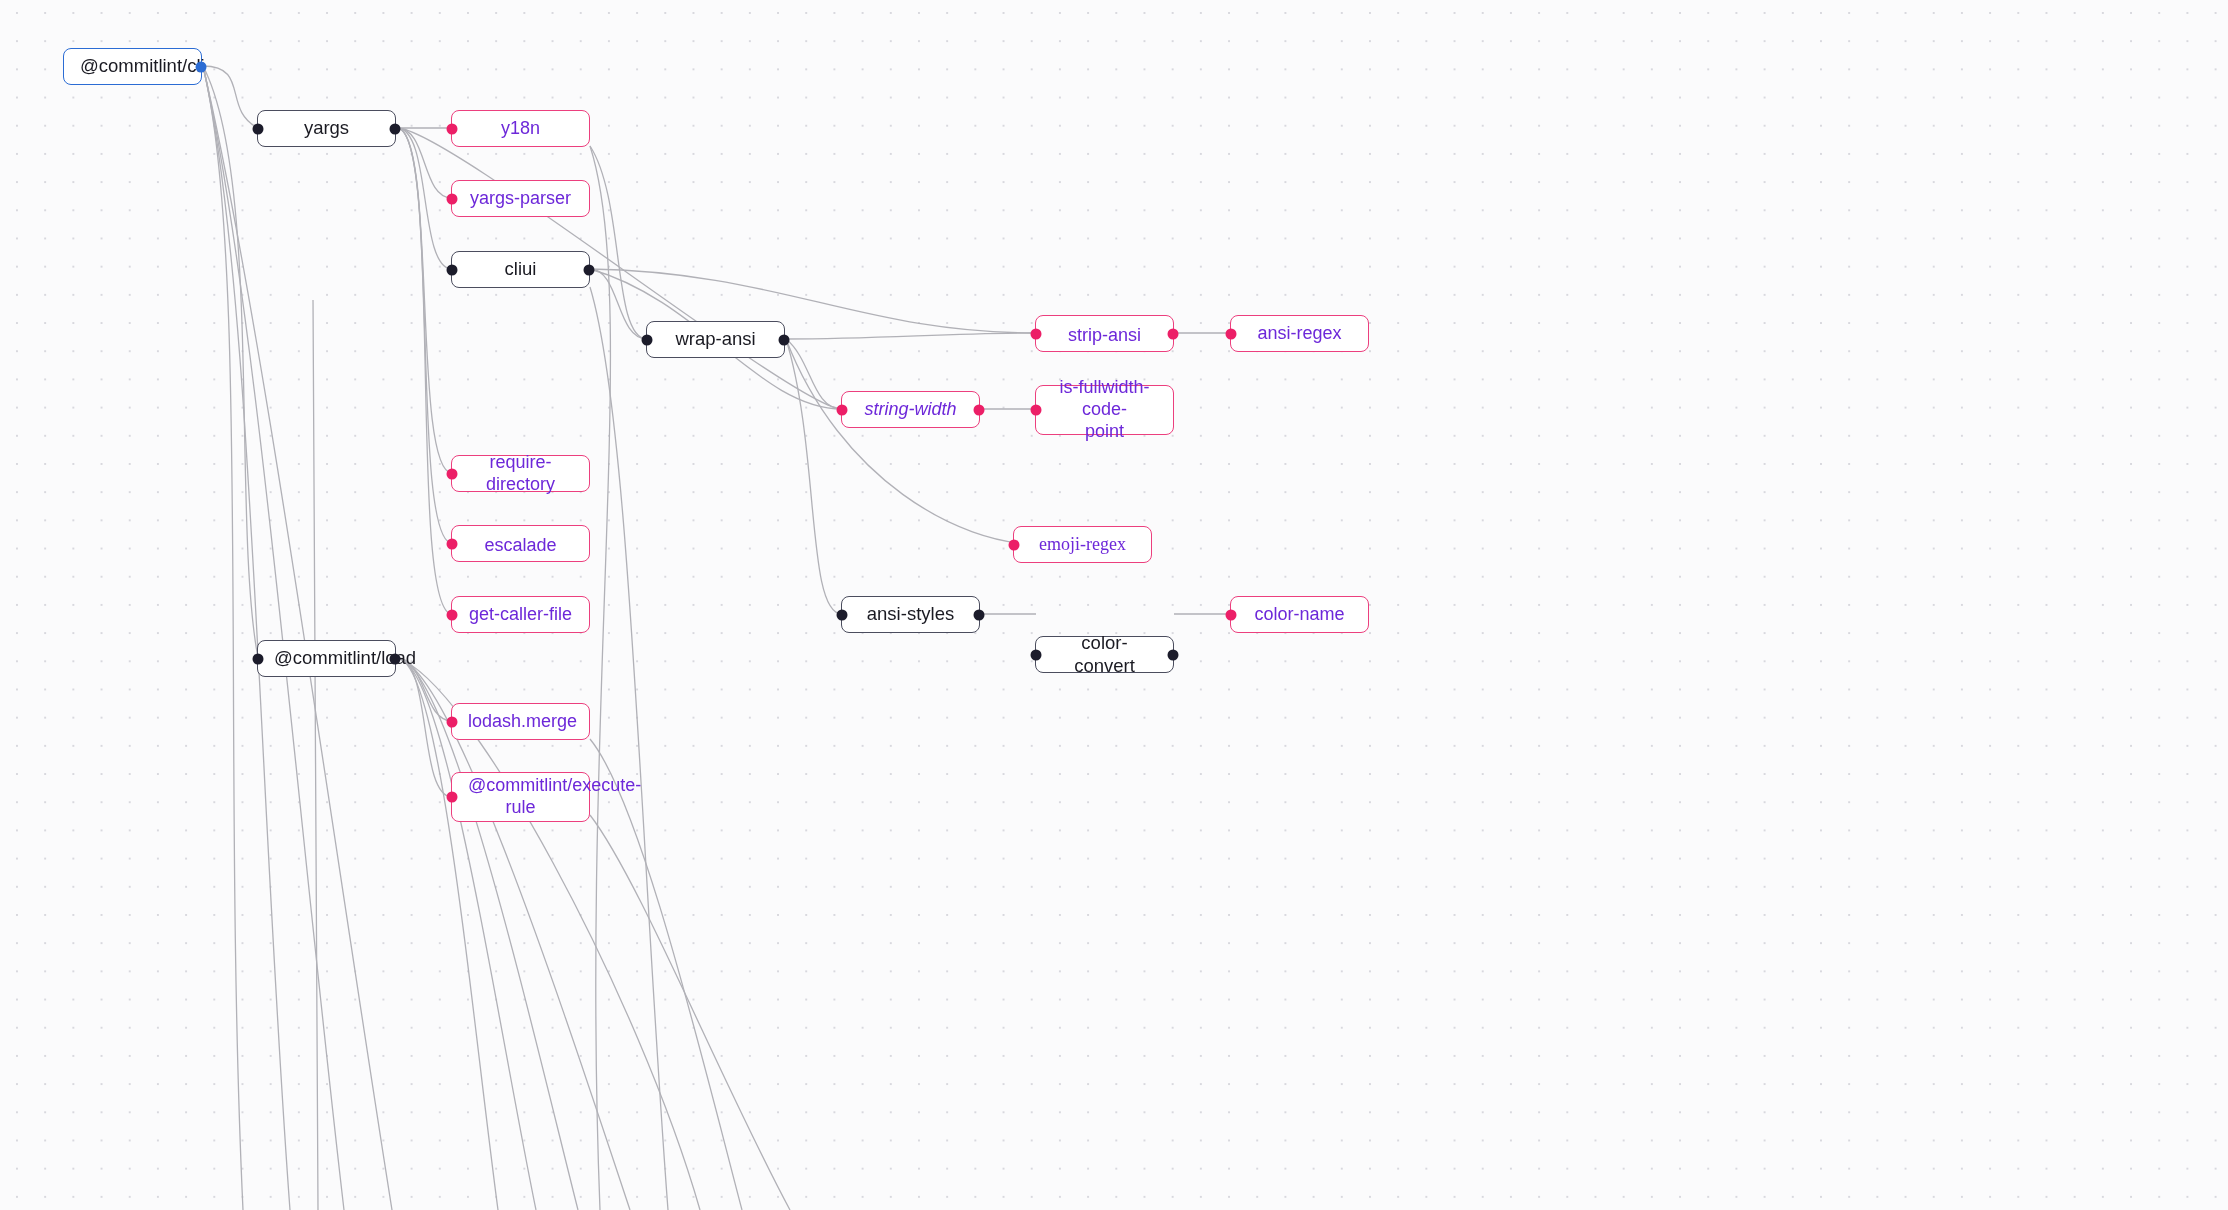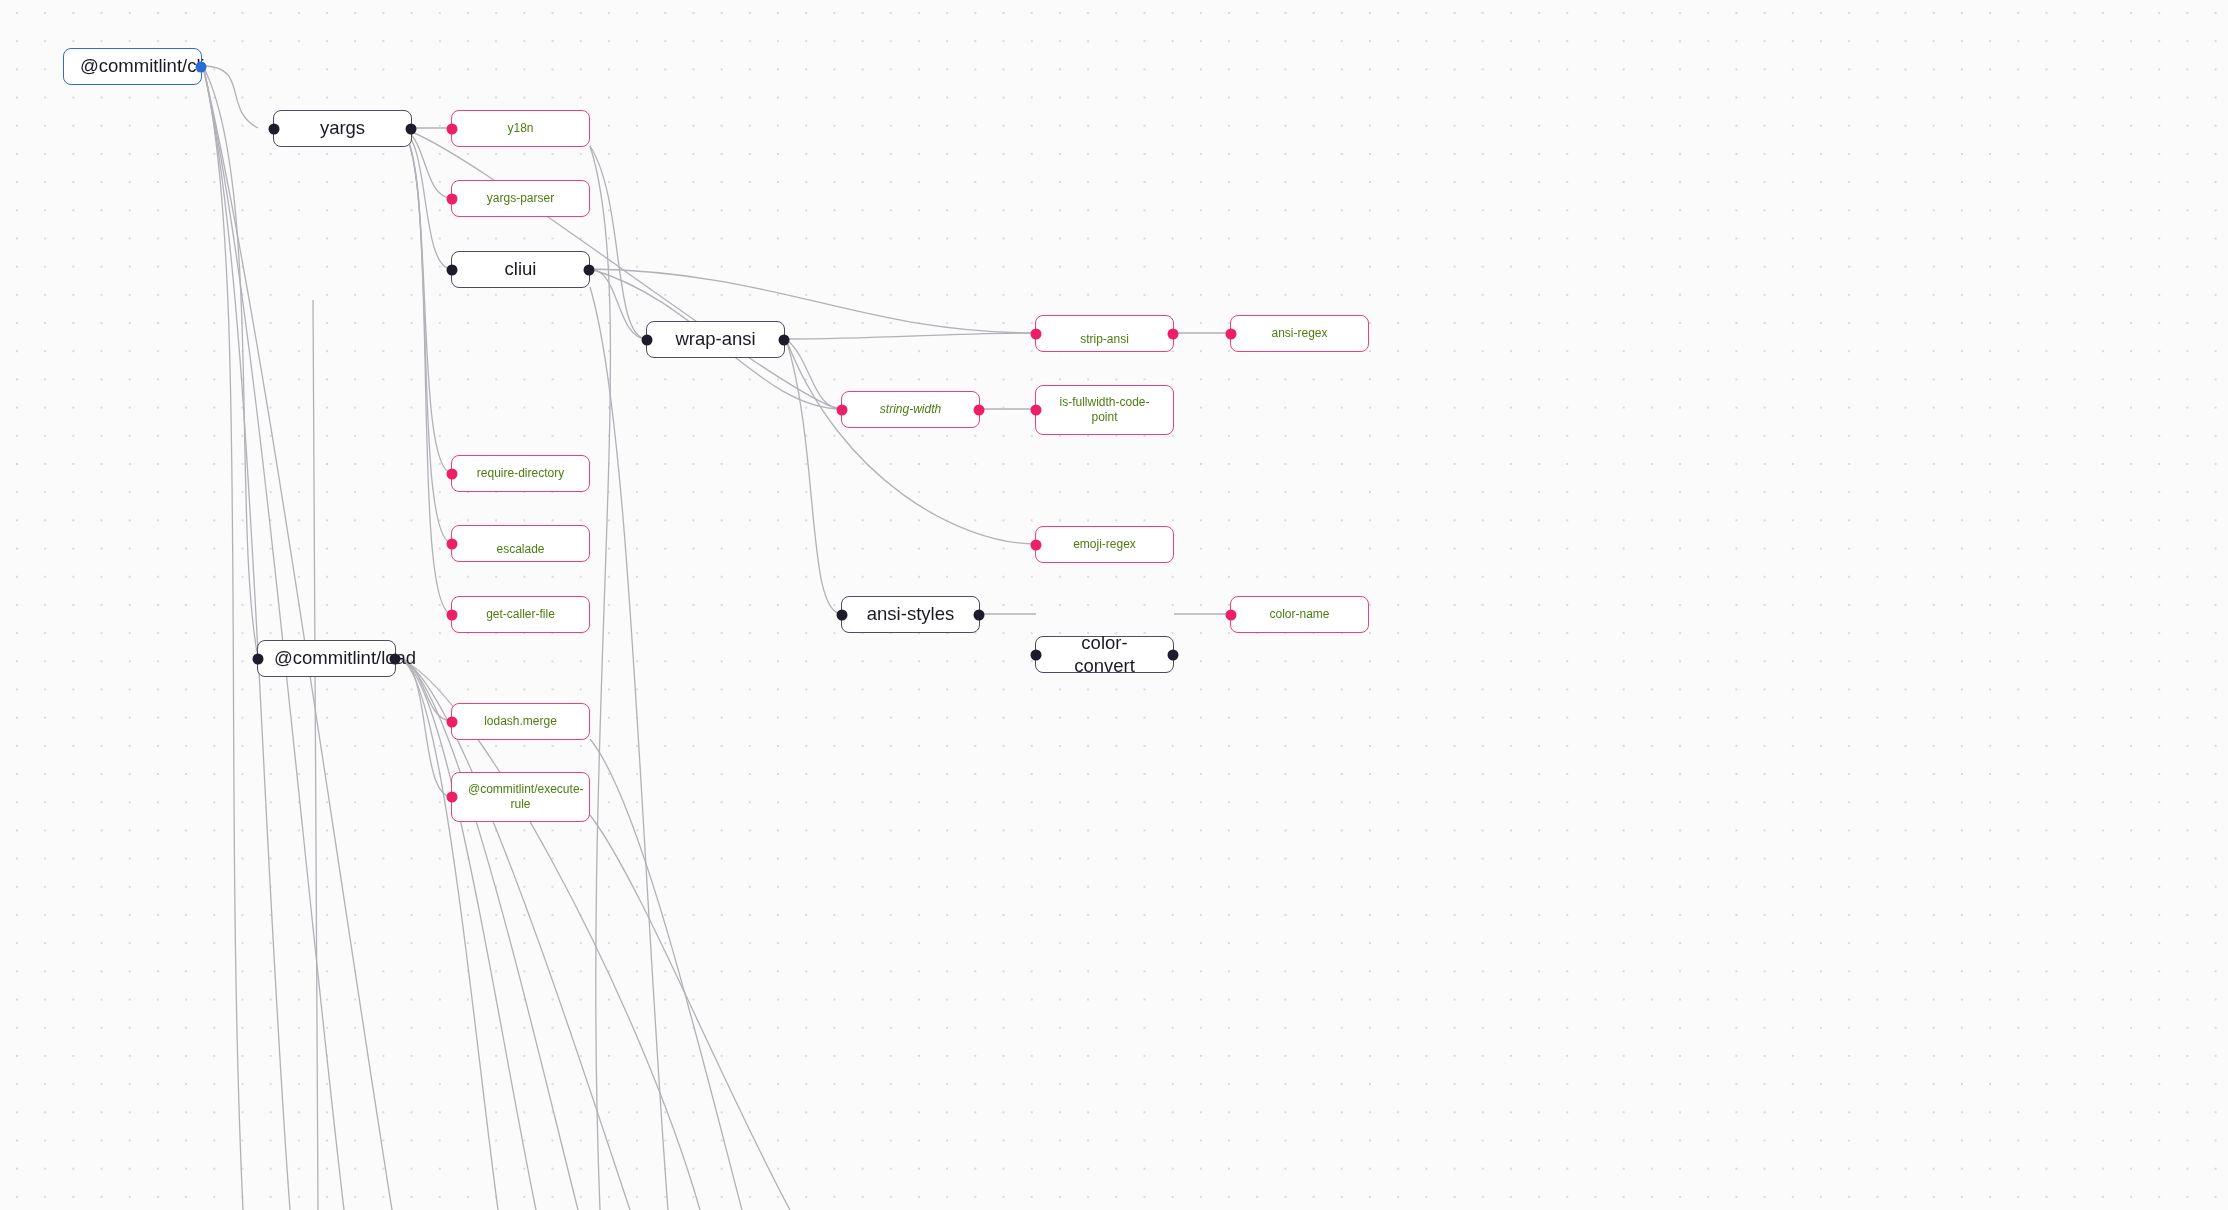--- a/index.html
+++ b/index.html
@@ -63,22 +63,22 @@
     color: #1a1a22;
     font-size: 18.5px;
   }
   .node.branch {
     border: 1.7px solid #4b4d5e;
     color: #1a1a22;
     font-size: 18.5px;
   }
   .node.leaf {
     border: 1.7px solid #ec3f7e;
-    color: #4d7c0f;
-    font-size: 12px;
+    color: #6d28d9;
+    font-size: 18px;
   }
 
   
   .handle {
     position: absolute;
     width: 11px;
     height: 11px;
     border-radius: 50%;
     top: 50%;
     z-index: 8;
@@ -133,21 +133,21 @@
       <path class="edge-path" d="M 590,146 C 640,300 580,700 600,1210"></path>
       <path class="edge-path" d="M 590,287 C 630,420 640,840 668,1210"></path>
       <path class="edge-path" d="M 313,300 C 316,600 316,900 318,1210"></path>
     </svg>
 
   <div id="node-layer">
       <div class="node root" style="left: 63px; top: 48px; width: 139px; height: 37px;">
         <span class="node-label">@commitlint/cli</span>
         <span class="handle right h-root"></span>
       </div>
-      <div class="node branch" style="left: 273px; top: 110px; width: 139px; height: 37px; justify-content: center;">
+      <div class="node branch" style="left: 257px; top: 110px; width: 139px; height: 37px; justify-content: center;">
         <span class="node-label">yargs</span>
         <span class="handle left h-branch"></span>
         <span class="handle right h-branch"></span>
       </div>
       <div class="node leaf" style="left: 451px; top: 110px; width: 139px; height: 37px;">
         <span class="node-label">y18n</span>
         <span class="handle left h-leaf"></span>
       </div>
       <div class="node leaf" style="left: 451px; top: 180px; width: 139px; height: 37px;">
         <span class="node-label">yargs-parser</span>
@@ -183,21 +183,21 @@
         <span class="handle left h-leaf"></span>
       </div>
       <div class="node leaf" style="left: 451px; top: 455px; width: 139px; height: 37px;">
         <span class="node-label">require-directory</span>
         <span class="handle left h-leaf"></span>
       </div>
       <div class="node leaf" style="left: 451px; top: 525px; width: 139px; height: 37px; align-items: flex-end;">
         <span class="node-label">escalade</span>
         <span class="handle left h-leaf"></span>
       </div>
-      <div class="node leaf" style="left: 1035px; top: 526px; width: 139px; height: 37px;">
+      <div class="node leaf" style="left: 1013px; top: 526px; width: 139px; height: 37px; font-family: Liberation Serif, serif;">
         <span class="node-label">emoji-regex</span>
         <span class="handle left h-leaf"></span>
       </div>
       <div class="node leaf" style="left: 451px; top: 596px; width: 139px; height: 37px;">
         <span class="node-label">get-caller-file</span>
         <span class="handle left h-leaf"></span>
       </div>
       <div class="node branch" style="left: 841px; top: 596px; width: 139px; height: 37px;">
         <span class="node-label">ansi-styles</span>
         <span class="handle left h-branch"></span>

